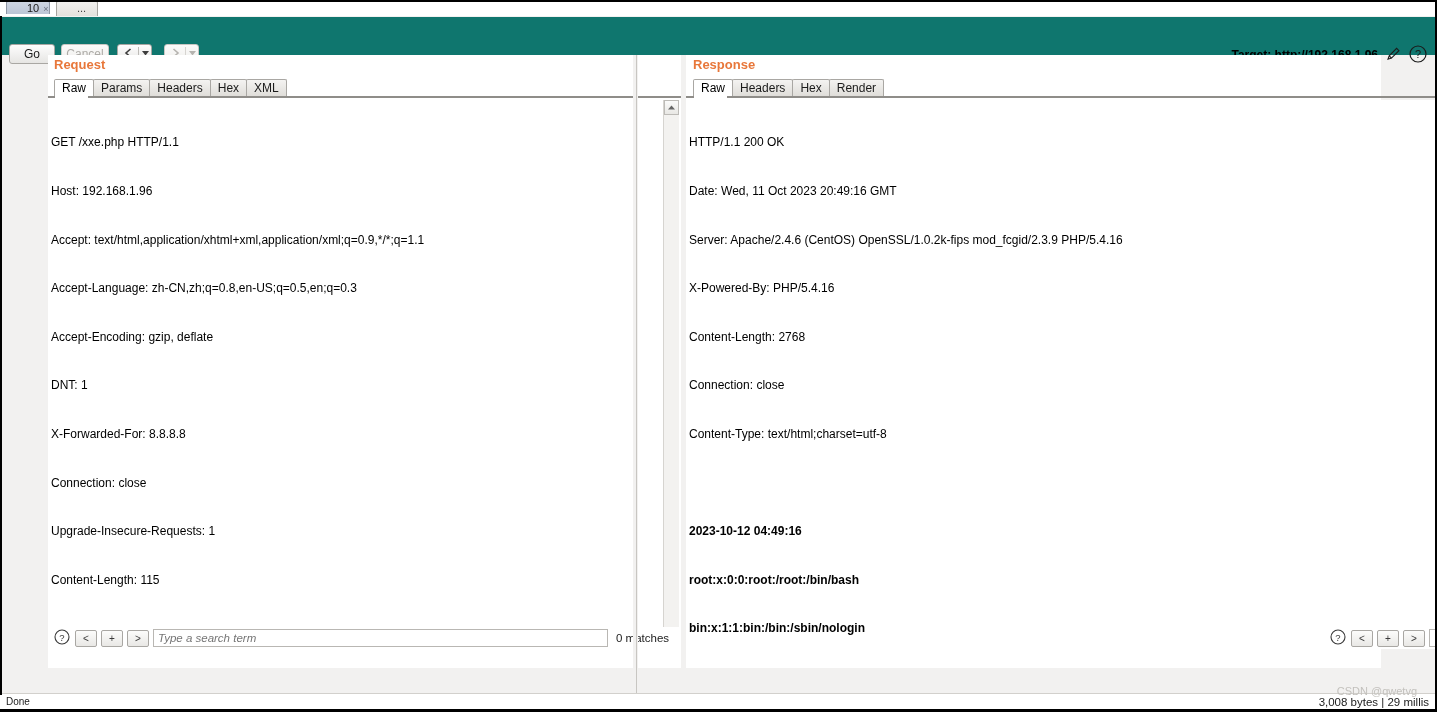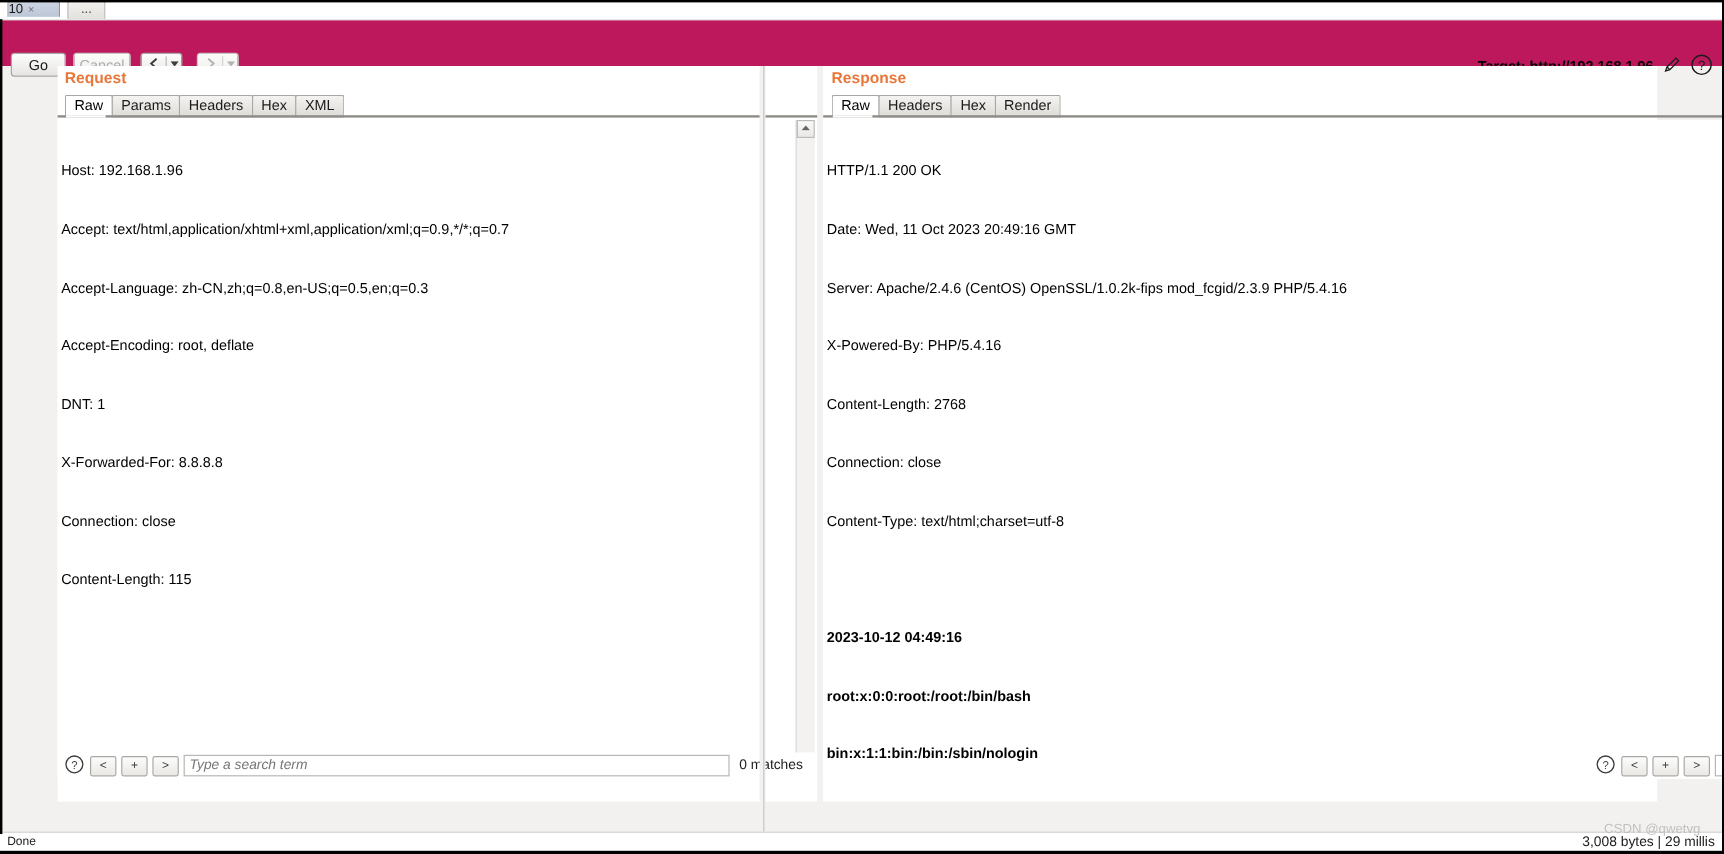--- a/index.html
+++ b/index.html
@@ -15,30 +15,30 @@
   
   .tabstrip{position:absolute;left:0;top:0;width:1437px;height:16px;
             background:linear-gradient(to bottom,#e8e7e5,#dcdbd8);
             border-bottom:1px solid #9a9a94;box-sizing:border-box;}
   .tabstrip .filler{position:absolute;left:0;top:0;width:1437px;height:16px;background:#ffffff;}
   .ttab{position:absolute;top:0;height:16px;box-sizing:border-box;
         background:linear-gradient(to bottom,#cfd6e2,#b9c3d4);
         border:1px solid #8e96a4;border-bottom:none;
         border-radius:3px 3px 0 0;
         font-size:11px;line-height:14px;color:#1a1a1a;
-        padding:0 0;white-space:nowrap;}
+        padding:0 20px;white-space:nowrap;}
   .ttab.num{left:6px;width:44px;}
   .ttab.dots{left:56px;width:32px;text-align:center;color:#444;
              background:linear-gradient(to bottom,#f2f1ef,#e3e1dd);border-color:#a6a49f;}
   .ttab .lbl{display:inline-block;}
   .ttab .x{display:inline-block;font-size:9px;color:#6b7280;margin-left:4px;}
   .tabstrip .sel-underline{position:absolute;left:6px;top:14px;width:44px;height:2px;background:#ffffff;}
 
   
-  .toolbar{position:absolute;left:0;top:17px;width:1437px;height:38px;background:#be185d;}
+  .toolbar{position:absolute;left:0;top:17px;width:1437px;height:38px;background:#0f766e;}
   .btn{position:absolute;top:27px;height:20px;box-sizing:border-box;
        background:linear-gradient(to bottom,#fdfdfd,#e6e5e3);
        border:1px solid #a9a7a3;border-radius:3px;
        font-size:12px;line-height:18px;text-align:center;color:#1b1b1b;
        font-family:"Liberation Sans",sans-serif;}
   .btn.disabled{color:#adaba7;background:linear-gradient(to bottom,#fbfbfa,#eeedeb);border-color:#c9c7c3;}
   #go-btn{left:9px;width:46px;}
   #cancel-btn{left:61px;width:48px;}
   .navbtn{position:absolute;top:27px;height:20px;box-sizing:border-box;
           border:1px solid #a9a7a3;border-radius:3px;
@@ -204,27 +204,29 @@
       <div class="stab">Headers</div>
       <div class="stab">Hex</div>
       <div class="stab">XML</div>
     </div>
     <div class="subtab-rule">
       <div class="white-gap" style="left:7px;width:33px;"></div>
     </div>
 
     <div class="editor" id="request-editor">
       <div class="code">
+        <div class="ln">GET /xxe.php HTTP/1.1</div>
         <div class="ln">Host: 192.168.1.96</div>
-        <div class="ln">Accept: text/html,application/xhtml+xml,application/xml;q=0.9,*/*;q=0.7</div>
+        <div class="ln">Accept: text/html,application/xhtml+xml,application/xml;q=0.9,*/*;q=1.1</div>
         <div class="ln">Accept-Language: zh-CN,zh;q=0.8,en-US;q=0.5,en;q=0.3</div>
-        <div class="ln">Accept-Encoding: root, deflate</div>
+        <div class="ln">Accept-Encoding: gzip, deflate</div>
         <div class="ln">DNT: 1</div>
         <div class="ln">X-Forwarded-For: 8.8.8.8</div>
         <div class="ln">Connection: close</div>
+        <div class="ln">Upgrade-Insecure-Requests: 1</div>
         <div class="ln">Content-Length: 115</div>
         
         
         
         
       </div>
     </div>
 
     <div class="vscroll" id="request-vscroll">
       <div class="arrow up">

